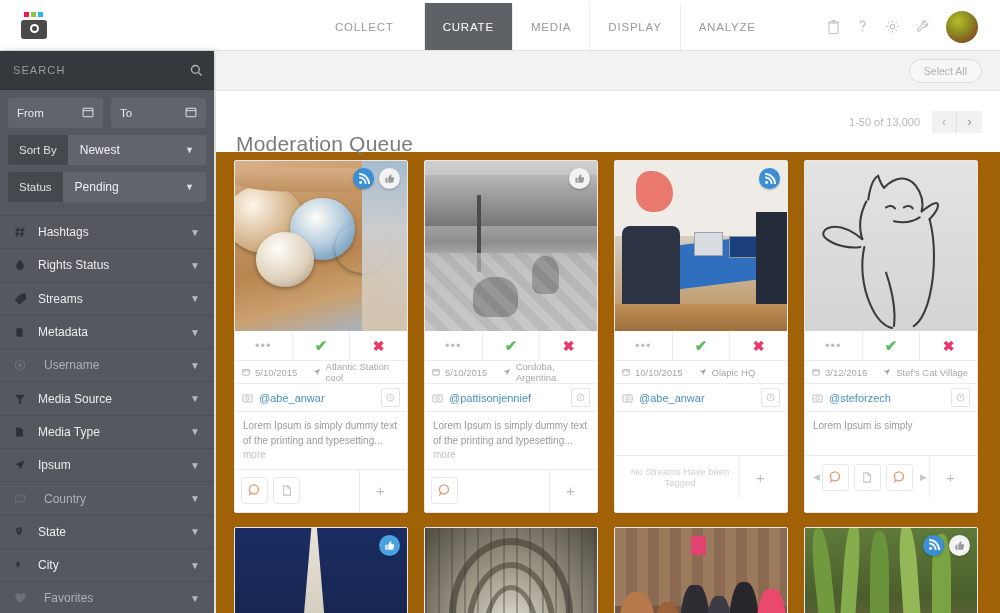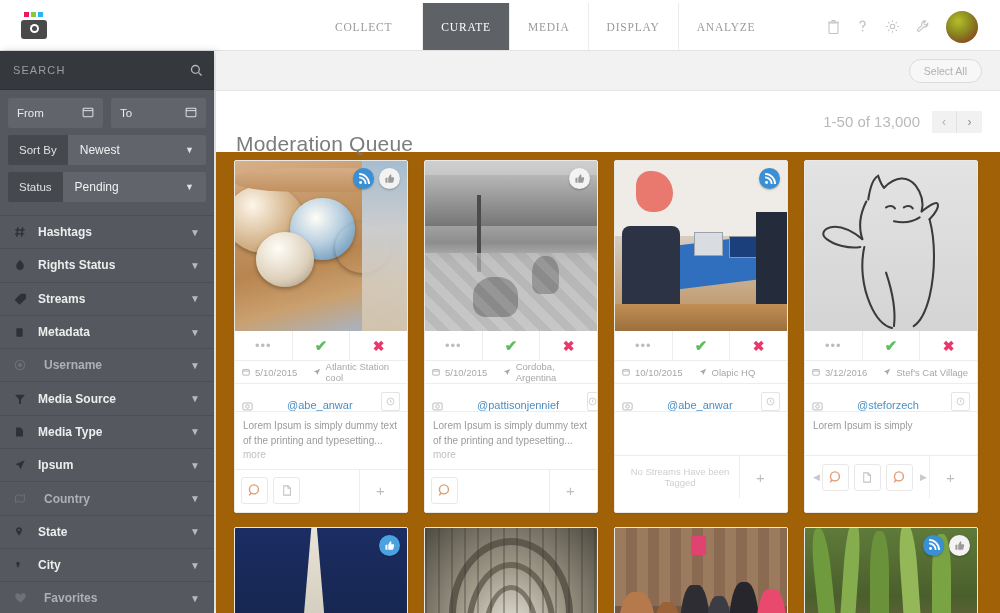--- a/index.html
+++ b/index.html
@@ -8,21 +8,21 @@
     font-family: "Liberation Sans", sans-serif;
     background: #ffffff;
     overflow: hidden;
   }
   #app { position: relative; width: 1000px; height: 613px; background:#fff; }
 
   
   .topbar {
     position: absolute; top: 3px; left: 0; width: 1000px; height: 48px;
     background: #ffffff; border-bottom: 1px solid #e3e3e3;
-    display: flex; align-items: stretch; font-family: Liberation Serif, serif;
+    display: flex; align-items: stretch;
   }
   .logo-wrap { width: 72px; display:flex; align-items:center; justify-content:center; }
   .logo { position: relative; width: 30px; height: 30px; }
   .logo .dots { position:absolute; top:0; left:3px; display:flex; gap:2px; }
   .logo .dots i { display:block; width:5px; height:5px; }
   .logo .dots i:nth-child(1){ background:#ec1561; }
   .logo .dots i:nth-child(2){ background:#8bc63f; }
   .logo .dots i:nth-child(3){ background:#27b7e8; }
   .logo .cam {
     position:absolute; top:8px; left:0; width:26px; height:19px;
@@ -98,21 +98,21 @@
   .sel-value {
     flex:1; background:#61646a; color:#f0f1f2; font-size:12px;
     display:flex; align-items:center; padding:0 12px; cursor:pointer;
   }
   .sel-value .chev { margin-left:auto; color:#dfe0e2; font-size:9px; }
 
   .flist { border-top:1px solid #4b4e53; }
   .fitem {
     display:flex; align-items:center; height:33.3px;
     padding: 0 14px 0 14px; color:#eceded; font-size:12px;
-    border-bottom:1px solid #4b4e53; cursor:pointer;font-weight:bold;
+    border-bottom:1px solid #4b4e53; cursor:pointer;
   }
   .fitem .ficon {
     width:22px; color:#2e3135; display:flex; align-items:center;
   }
   .fitem .ficon.light { color:#6e7177; }
   .fitem .flabel { margin-left:2px; }
   .fitem .fchev { margin-left:auto; color:#b7b9bd; font-size:10px; }
   .fitem.dim .flabel { color:#aeb0b4;margin-left:8px; }
 
   
@@ -127,21 +127,21 @@
   .select-all {
     border:1px solid #dcdcdc; border-radius:14px; background:#f7f7f7;
     color:#b0b0b0; font-size:10.5px; padding:5px 14px; cursor:pointer;
   }
   .pagehead {
     height:61px; background:#ffffff;
     display:flex; align-items:center; padding: 0 20px 0 20px;
   }
   .pagetitle { font-size:21px; color:#7c7c7c; font-weight:normal; letter-spacing:.2px;margin-top:44px; }
   .pager { margin-left:auto; display:flex; align-items:center; gap:12px; }
-  .pagecount { font-size:15px; color:#b9b9b9; }
+  .pagecount { font-size:11px; color:#b9b9b9; }
   .pgbtns { display:flex; }
   .pgbtn {
     width:25px; height:22px; background:#f1f1f1; color:#b0b0b0;
     display:flex; align-items:center; justify-content:center;
     font-size:12px; cursor:pointer; border-right:1px solid #e2e2e2;
   }
   .pgbtn:last-child { border-right:none; color:#8e8e8e; }
 
   .grid {
     padding: 8px 0 0 0; display:flex; flex-wrap:wrap;
@@ -174,23 +174,22 @@
   .act .ok { color:#5fbd5f; font-size:15px; font-weight:bold; }
   .act .no { color:#e8396a; font-size:14px; font-weight:bold; }
 
   .meta-row {
     display:flex; align-items:center; gap:5px; height:23px;
     padding: 0 7px; border-bottom:1px solid #ededed;
     font-size:9.5px; color:#a8a8a8;
   }
   .meta-row .sep { width:6px; }
   .user-row {
-    display:flex; align-items:flex-end; height:28px; padding: 0 7px;
+    display:flex; align-items:center; height:28px; padding: 0 7px;
     border-bottom:1px solid #ededed;
-    gap:28px;
   }
   .user-row .uicon { color:#b6b6b6; margin-right:6px; display:flex; }
   .user-row .uname { font-size:11px; color:#4a8fc4; }
   .user-row .ubtn {
     margin-left:auto; width:19px; height:19px; border:1px solid #e4e4e4;
     border-radius:2px; display:flex; align-items:center; justify-content:center;
     color:#c0c0c0; font-size:10px; cursor:pointer;
   }
   .caption {
     min-height:44px; padding: 7px 8px 6px 8px; font-size:10px;

